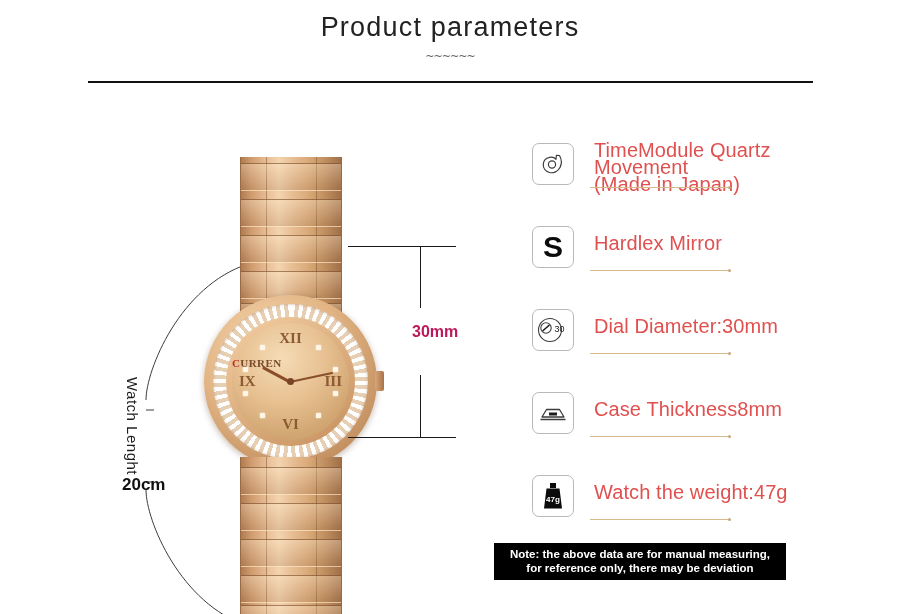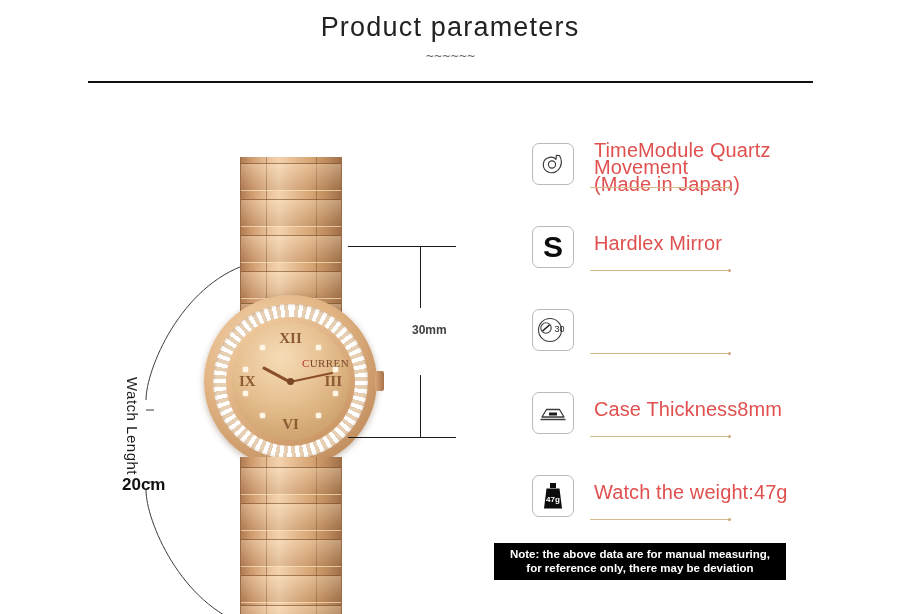--- a/index.html
+++ b/index.html
@@ -205,23 +205,23 @@
     width: 117px;
     height: 117px;
     border-radius: 50%;
     background: radial-gradient(circle at 42% 30%, #f5dcb6 0%, #e7c091 42%, #d2a773 72%, #c0955f 100%);
   }
   .brand {
     position: absolute;
     left: 0;
     top: 34px;
     width: 100%;
-    text-align: right;
+    text-align: left;
     font-size: 11px;
-    font-weight: normal;
+    font-weight: bold;
     letter-spacing: 0.4px;
     color: #7a4a2c;
     font-family: "Liberation Serif", serif;
   }
   .brand .c-letter { color: #b3342c; }
   .numeral {
     position: absolute;
     font-family: "Liberation Serif", serif;
     font-size: 15px;
     font-weight: bold;
@@ -283,23 +283,23 @@
     left: 420px;
     width: 1px;
     background: #1a1a1a;
   }
   .dim30-vline.upper { top: 151px; height: 62px; }
   .dim30-vline.lower { top: 280px; height: 63px; }
   .dim30-value {
     position: absolute;
     left: 412px;
     top: 228px;
-    font-size: 12px;
-    font-weight: bold;
-    color: #404040;
+    font-size: 16px;
+    font-weight: bold;
+    color: #be185d;
     white-space: nowrap;
   }
 
   
   .features {
     position: absolute;
     left: 532px;
     top: 143px;
     width: 330px;
   }
@@ -489,20 +489,21 @@
       <div class="feature-icon">
         <div class="icon-box">
           <svg width="34" height="30" viewBox="0 0 34 30">
             <circle cx="14" cy="15" r="11.5" fill="none" stroke="#3d3d3d" stroke-width="1.1"></circle>
             <circle cx="10" cy="13" r="5.2" fill="none" stroke="#3d3d3d" stroke-width="1.1"></circle>
             <line x1="6.6" y1="16" x2="13.4" y2="10" stroke="#1d1d1d" stroke-width="1.6"></line>
             <text x="18.5" y="16.5" font-family="Liberation Sans, sans-serif" font-size="9" fill="#1d1d1d">30</text>
           </svg>
         </div>
       </div>
+      <div class="feature-text single">Dial Diameter:30mm</div>
       <div class="feature-underline"></div>
     </div>
 
     <div class="feature">
       <div class="feature-icon">
         <div class="icon-box">
           <svg width="30" height="24" viewBox="0 0 30 24">
             <path d="M4 16 L8.5 8.5 L21.5 8.5 L26 16 Z" fill="none" stroke="#3d3d3d" stroke-width="1.3" stroke-linejoin="round"></path>
             <rect x="11" y="11.5" width="8" height="3" fill="#1d1d1d"></rect>
             <line x1="2.5" y1="18.5" x2="27.5" y2="18.5" stroke="#3d3d3d" stroke-width="1.3"></line>

